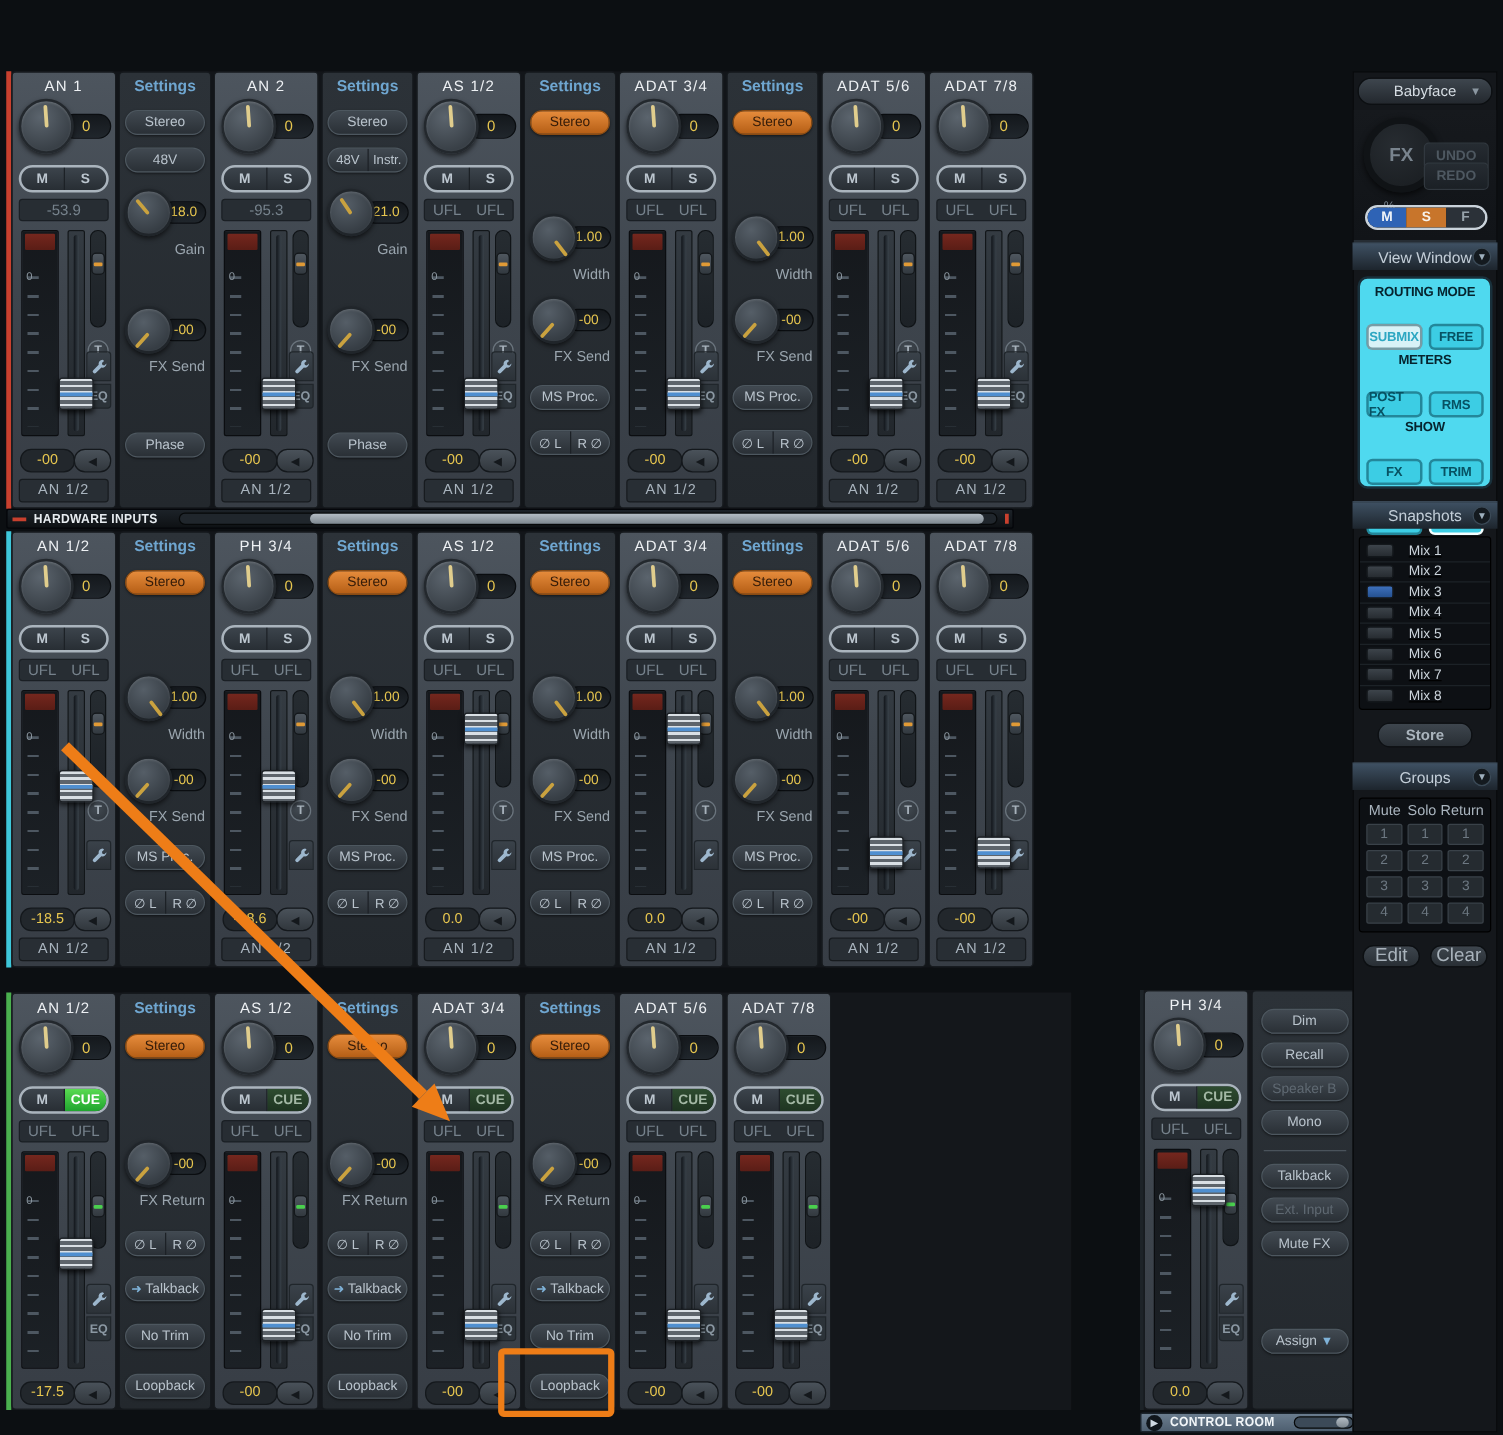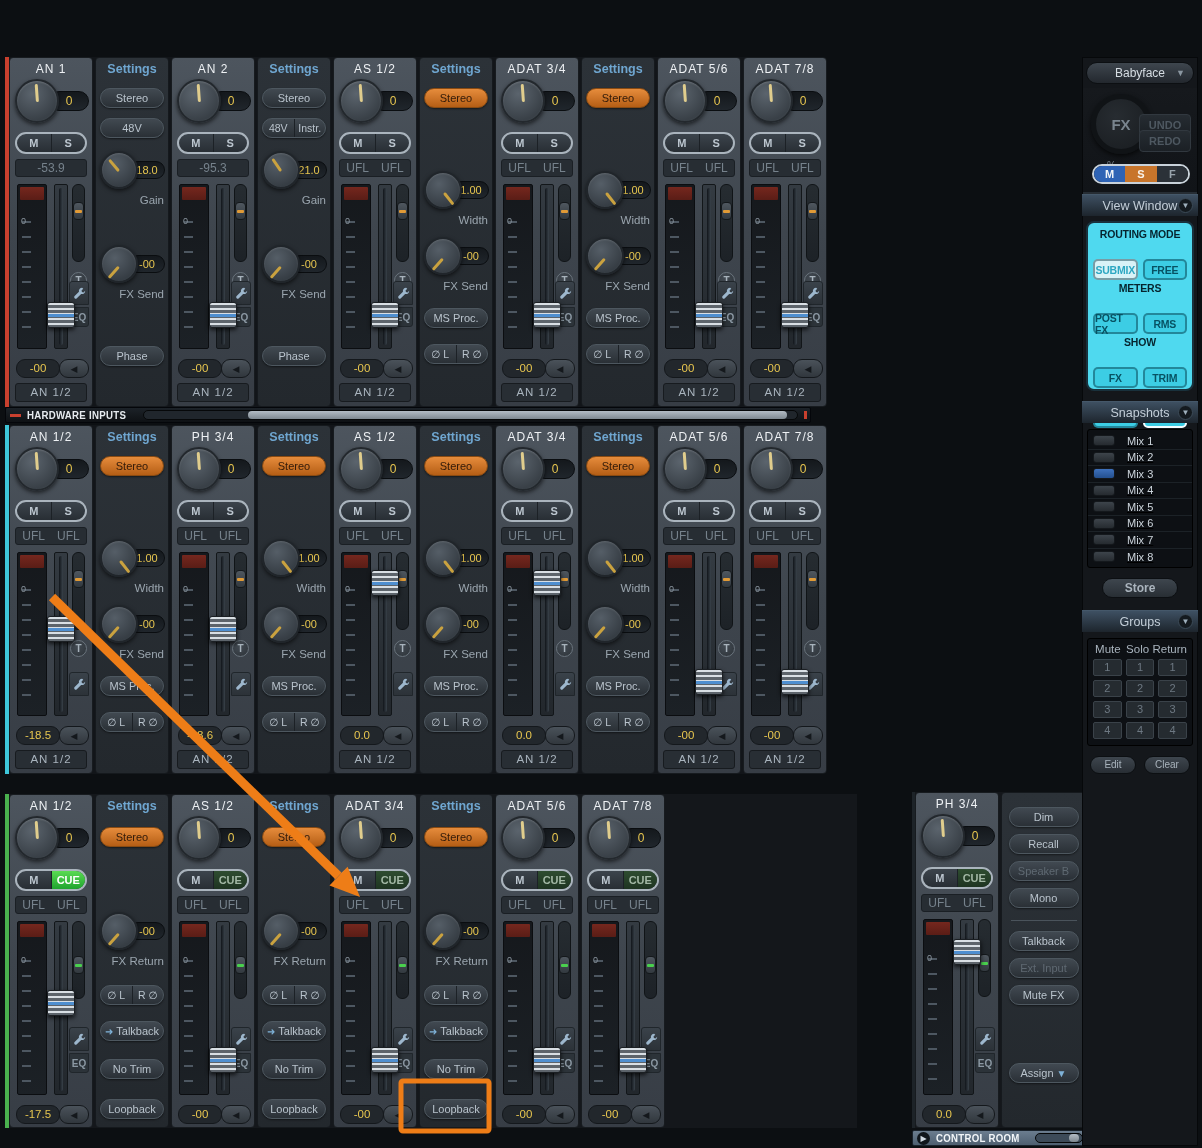--- a/index.html
+++ b/index.html
@@ -112,21 +112,21 @@
   .snap-ind.on { background:linear-gradient(#3e71bd,#24508f); }
   .snap-label { margin-left:12px; color:#ccd4db; font-size:11px; }
   #store-btn { margin-top:10px; width:76px; height:20px; border-radius:10px; background:linear-gradient(#3e464e,#282e34); border:1px solid #0c0f12; color:#aab4bd; font-size:12px; font-weight:bold; text-align:center; line-height:18px; }
   #groups-bar { margin-top:12px; }
   #groups-box { margin-top:6px; width:106px; background:#0d1014; border:1px solid #000; border-radius:3px; padding:4px 5px 6px; }
   .grp-head { display:flex; }
   .grp-head span { flex:1; text-align:center; color:#a9b4be; font-size:11.5px; }
   .grp-row { display:flex; gap:4px; margin-top:4px; }
   .grp-cell { flex:1; height:17px; background:#252b30; border:1px solid #3a4249; border-radius:2px; color:#6d7882; font-size:11px; text-align:center; line-height:15px; }
   #grp-actions { margin-top:10px; display:flex; gap:8px; }
-  #grp-actions div { width:46px; height:18px; border-radius:9px; background:linear-gradient(#3e464e,#282e34); border:1px solid #0c0f12; color:#a9b3bc; font-size:10px; text-align:center; line-height:16px; }
+  #grp-actions div { width:46px; height:18px; border-radius:9px; background:linear-gradient(#3e464e,#282e34); border:1px solid #0c0f12; color:#a9b3bc; font-size:15px; text-align:center; line-height:16px; }
 
   
   .cr-panel { width:85px; flex:none; background:linear-gradient(180deg,#2c3238,#23282d); border:1px solid #15191d; border-radius:4px; display:flex; flex-direction:column; align-items:center; }
   .cr-panel .set-btn { width:70px; }
 
   #overlay { position:absolute; left:0; top:0; width:1202px; height:1148px; pointer-events:none; z-index:50; }
   svg.wrench-svg { width:13px; height:13px; fill:#9db7cd; }
 </style>
 </head>
 <body>

